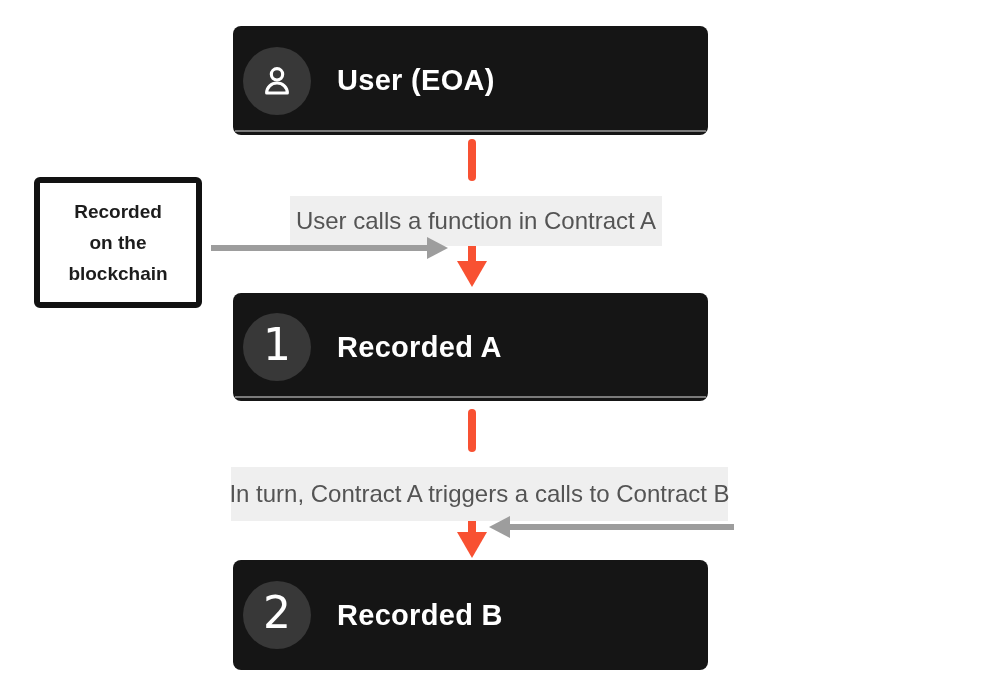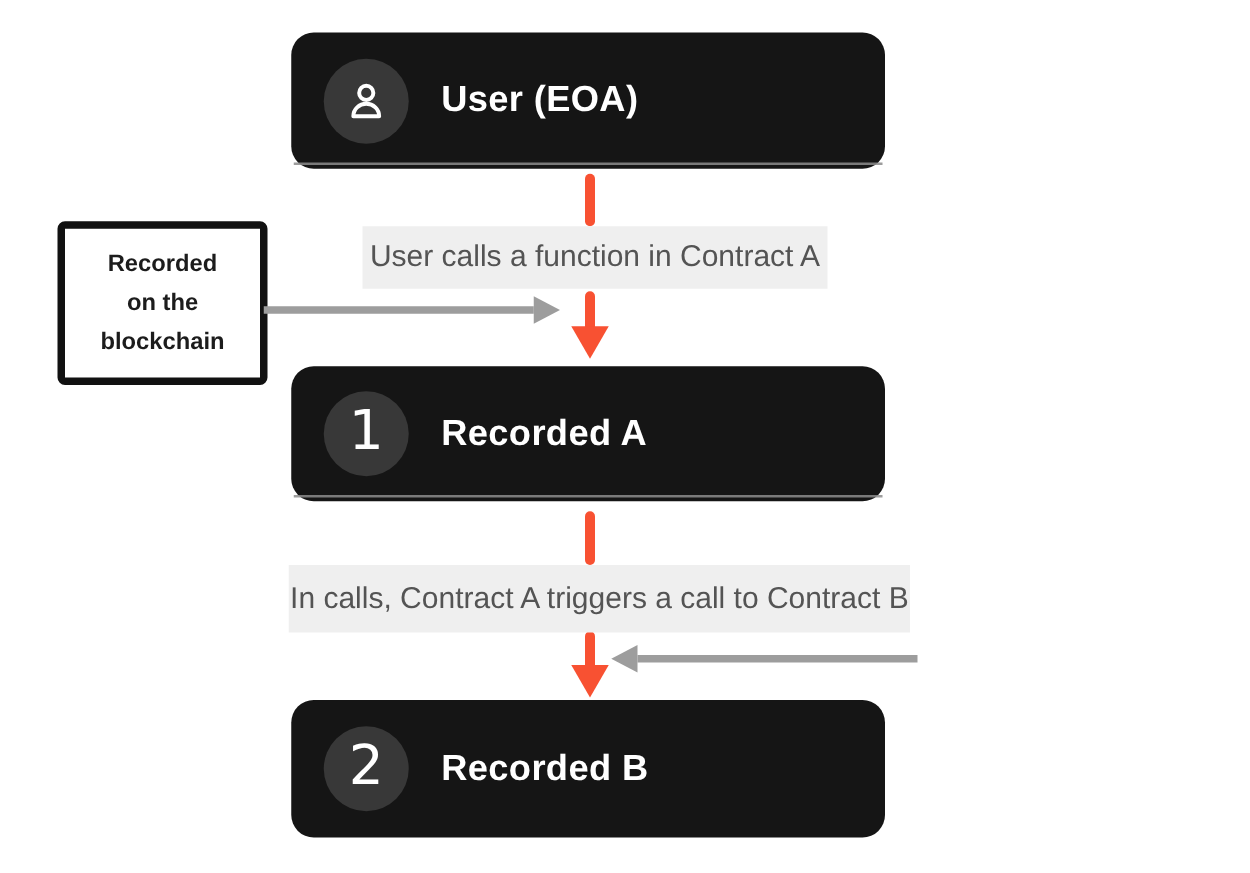--- a/index.html
+++ b/index.html
@@ -19,23 +19,23 @@
   html,body{background:var(--canvas-bg);}
   body{font-family:"Liberation Sans",sans-serif;}
   #canvas{
     position:relative;width:1000px;height:698px;overflow:hidden;
     background:var(--canvas-bg);
   }
 
   
   .node{
     position:absolute;left:233px;width:475px;
-    background:var(--node-bg);border-radius:18px;
+    background:var(--node-bg);border-radius:8px;
     display:flex;align-items:center;
-    padding-left:26px;
+    padding-left:10px;
   }
   #node-user{top:26px;height:109px;}
   #node-contract-a{top:293px;height:108px;}
   #node-contract-b{top:560px;height:110px;}
   .node-divider{
     position:absolute;left:2px;right:2px;bottom:3px;height:2px;
     background:var(--divider);opacity:.85;
   }
   .badge{
     flex:0 0 auto;width:68px;height:68px;border-radius:50%;
@@ -67,21 +67,21 @@
     border-top:26px solid var(--arrow-orange);
   }
   #ohead-1{top:261px;}
   #ohead-2{top:532px;}
 
   
   .edge-label{
     position:absolute;background:var(--edge-label-bg);
     color:var(--edge-label-text);font-size:24px;
     display:flex;align-items:center;justify-content:center;
-    text-align:center;white-space:nowrap;
+    text-align:center;white-space:nowrap;margin-top:15px;
   }
   #edge-label-1{left:290px;top:181px;width:372px;height:50px;}
   #edge-label-2{left:231px;top:452px;width:497px;height:54px;}
 
   
   .gline{position:absolute;height:6px;background:var(--arrow-gray);}
   #gline-left{left:211px;top:245px;width:216px;}
   #ghead-left{
     position:absolute;left:427px;top:237px;width:0;height:0;
     border-top:11px solid transparent;border-bottom:11px solid transparent;
@@ -96,21 +96,21 @@
 
   
   .annotation{
     position:absolute;background:#ffffff;
     border:6px solid var(--annotation-border);border-radius:6px;
     display:flex;align-items:center;justify-content:center;
     text-align:center;color:var(--annotation-text);
     font-weight:700;font-size:19px;line-height:31px;
   }
   .annotation-text{white-space:pre-line;}
-  #annotation-left{left:46px;top:177px;width:168px;height:131px;}
+  #annotation-left{left:34px;top:177px;width:168px;height:131px;}
   #annotation-right{left:728px;top:435px;width:237px;height:162px;}
 
   
   .user-icon-svg{width:40px;height:40px;display:block;}
 </style>
 </head>
 <body>
 
 <div id="canvas">
 
@@ -139,21 +139,21 @@
       <span class="badge-number">1</span>
     </div>
     <div class="node-title">Recorded A</div>
     <div class="node-divider"></div>
   </div>
 
   <div class="oline" id="oline-2a"></div>
   <div class="oline" id="oline-2b"></div>
   <div class="ohead" id="ohead-2"></div>
   <div class="edge-label" id="edge-label-2">
-    <span>In calls, Contract A triggers a call to Contract B</span>
+    <span>In turn, Contract A triggers a calls to Contract B</span>
   </div>
 
   <div class="node" id="node-contract-b">
     <div class="badge">
       <span class="badge-number">2</span>
     </div>
     <div class="node-title">Recorded B</div>
   </div>
 
   <div class="annotation" id="annotation-left">

